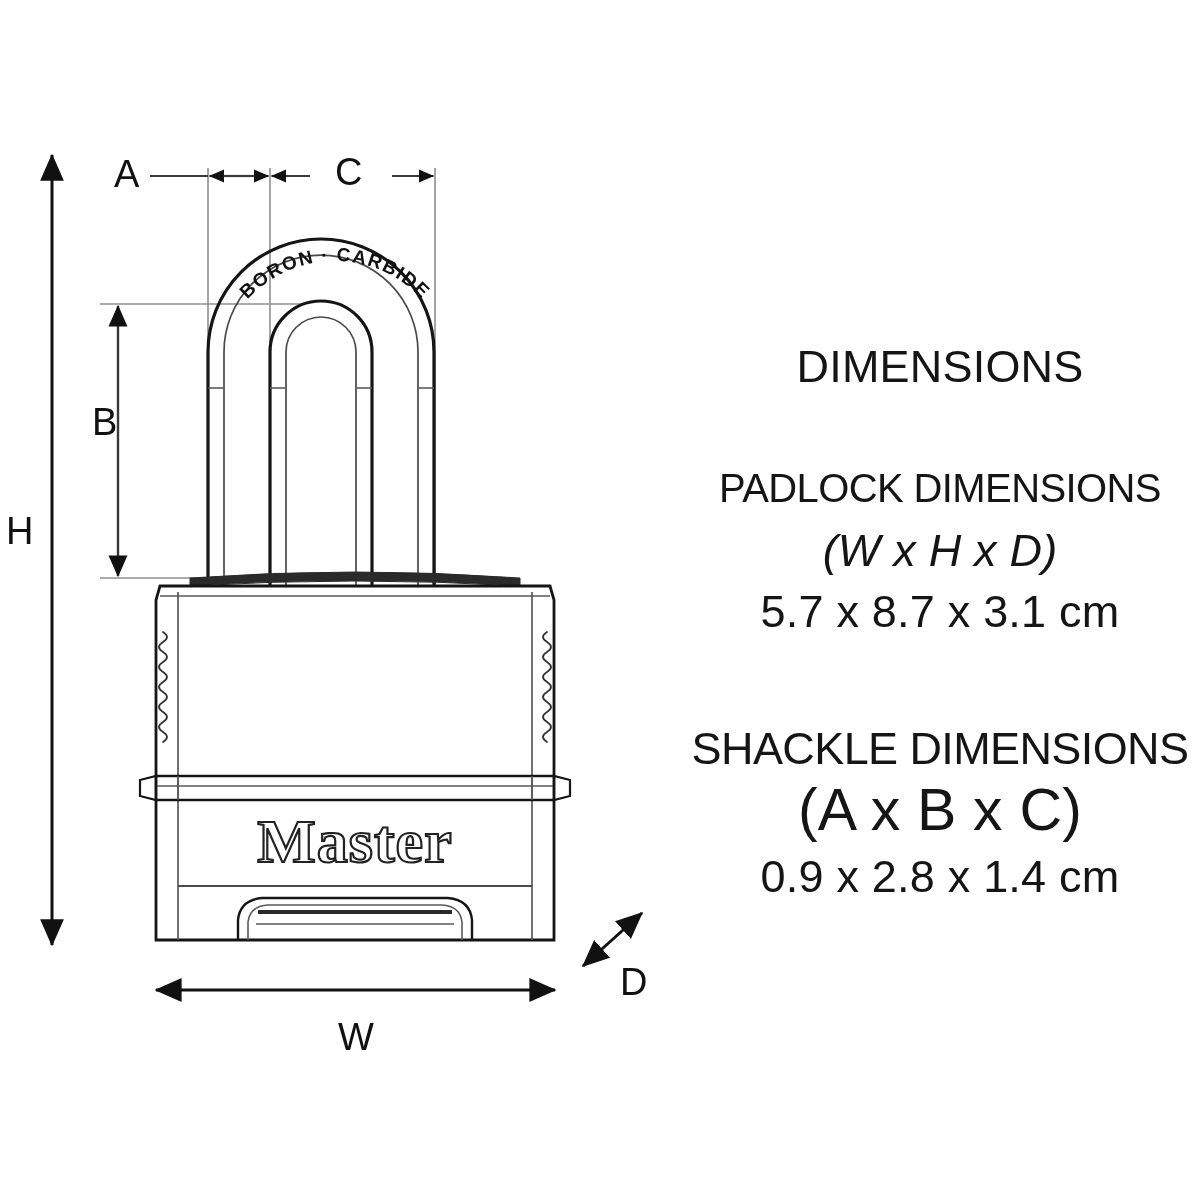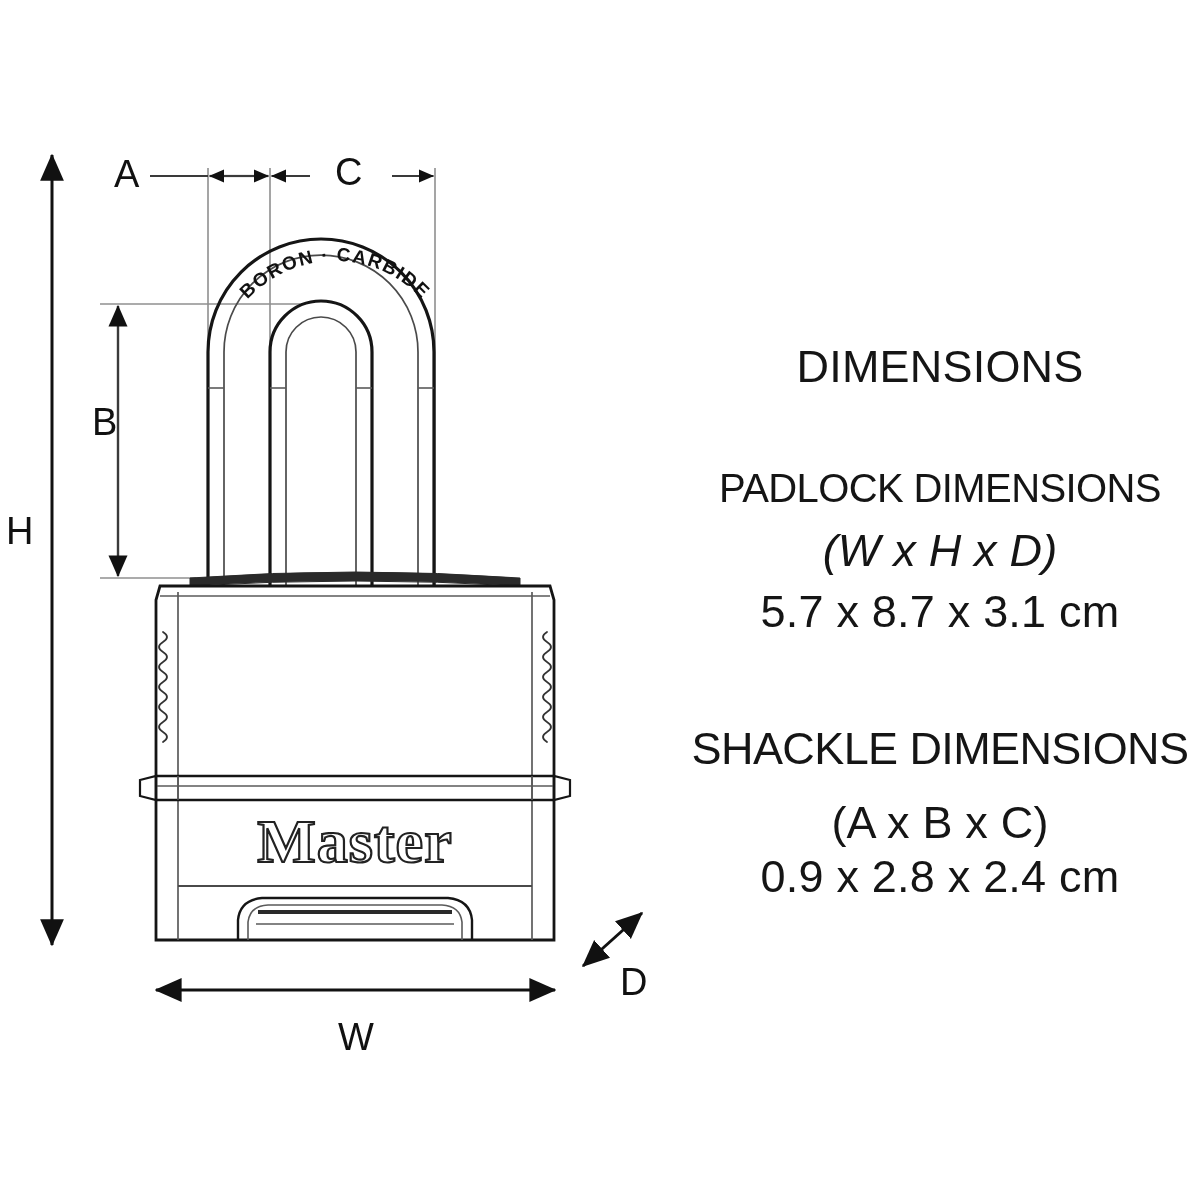--- a/index.html
+++ b/index.html
@@ -78,22 +78,22 @@
   #padlock-values {
     top: 583px;
     font-size: 45px;
   }
   #shackle-title {
     top: 720px;
     font-size: 45px;
     letter-spacing: -0.6px;
   }
   #shackle-axes {
-    top: 794px;
-    font-size: 45px;
+    top: 772px;
+    font-size: 59px;
   }
   #shackle-values {
     top: 848px;
     font-size: 45px;
   }
 
   
   .dim-letter {
     position: absolute;
     font-family: "Liberation Sans", sans-serif;
@@ -287,17 +287,17 @@
     <div class="txt-block" id="padlock-title">PADLOCK DIMENSIONS</div>
 
     <div class="txt-block" id="padlock-axes">(W x H x D)</div>
 
     <div class="txt-block" id="padlock-values">5.7 x 8.7 x 3.1 cm</div>
 
     <div class="txt-block" id="shackle-title">SHACKLE DIMENSIONS</div>
 
     <div class="txt-block" id="shackle-axes">(A x B x C)</div>
 
-    <div class="txt-block" id="shackle-values">0.9 x 2.8 x 2.4 cm</div>
+    <div class="txt-block" id="shackle-values">0.9 x 2.8 x 1.4 cm</div>
 
   </div>
 
 </div>
 
 </body></html>

